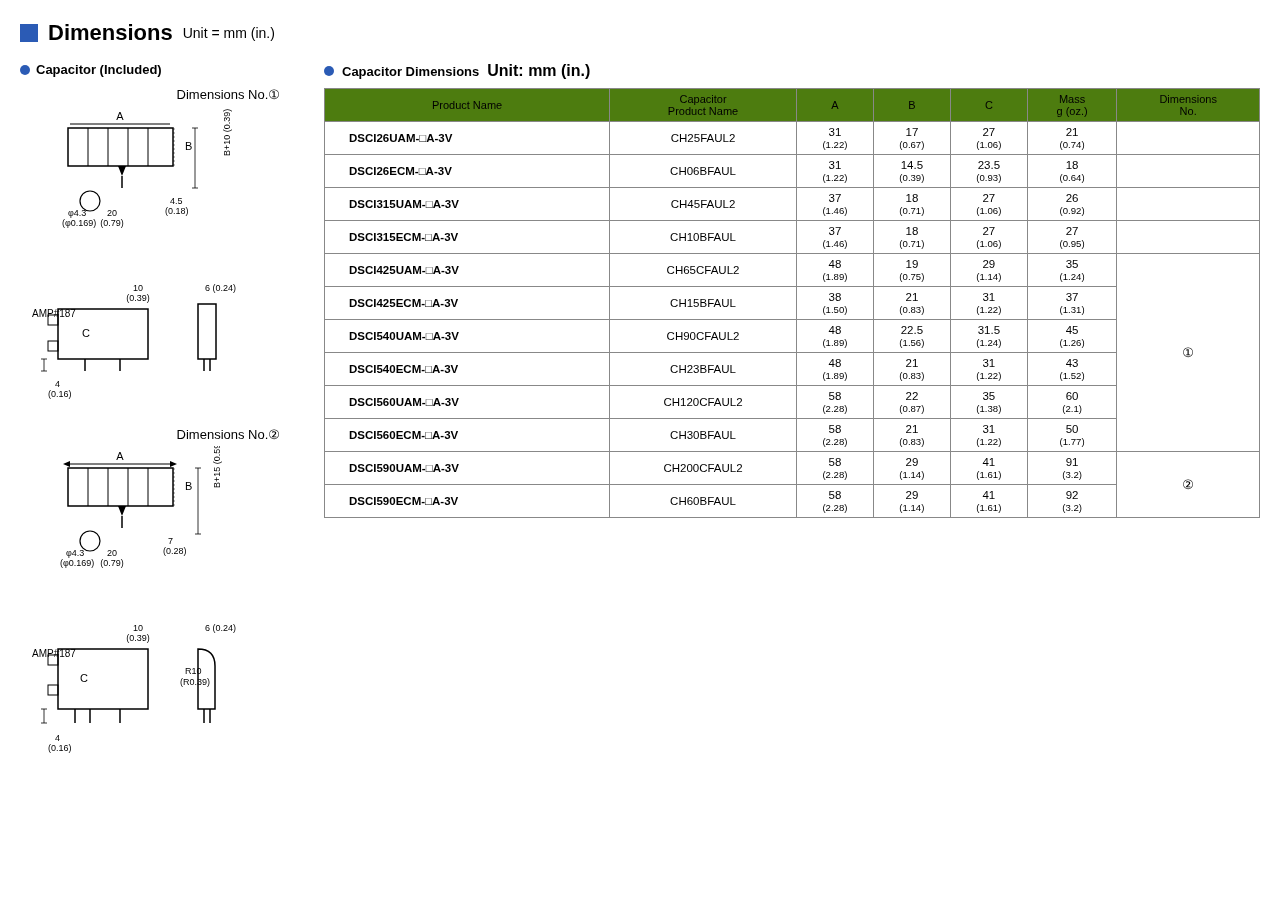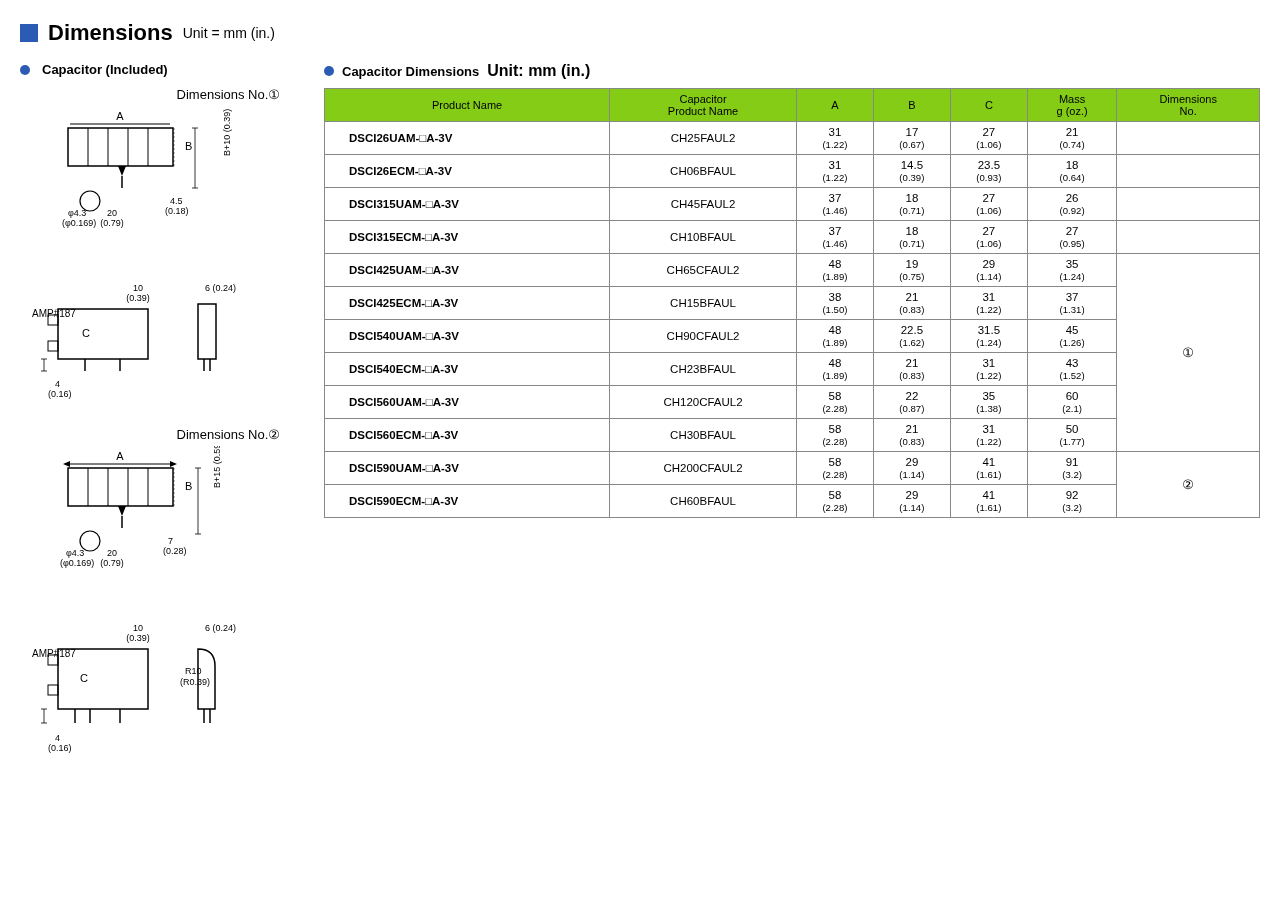--- a/index.html
+++ b/index.html
@@ -38,21 +38,21 @@
     .left-panel {
       width: 260px;
       flex-shrink: 0;
     }
     .section-header {
       font-size: 13px;
       font-weight: bold;
       margin-bottom: 10px;
       display: flex;
       align-items: center;
-      gap: 12px;
+      gap: 6px;
     }
     .bullet-circle {
       width: 10px;
       height: 10px;
       border-radius: 50%;
       background: #2b5bb5;
       display: inline-block;
       flex-shrink: 0;
     }
     .diagram-label {
@@ -89,21 +89,21 @@
       width: 100%;
       font-size: 11.5px;
     }
     th, td {
       border: 1px solid #888;
       padding: 4px 6px;
       text-align: center;
       vertical-align: middle;
     }
     th {
-      background: #84cc16;
+      background: #4d7c0f;
       font-weight: normal;
       font-size: 11px;
     }
     td.product-name {
       font-weight: bold;
       text-align: left;
       white-space: nowrap;
       padding-left: 24px;
     }
     .footnote {
@@ -360,21 +360,21 @@
             <td>CH15BFAUL</td>
             <td>38<br><small>(1.50)</small></td>
             <td>21<br><small>(0.83)</small></td>
             <td>31<br><small>(1.22)</small></td>
             <td>37<br><small>(1.31)</small></td>
           </tr>
           <tr>
             <td class="product-name">DSCI540UAM-□A-3V</td>
             <td>CH90CFAUL2</td>
             <td>48<br><small>(1.89)</small></td>
-            <td>22.5<br><small>(1.62)</small></td>
+            <td>22.5<br><small>(1.56)</small></td>
             <td>31.5<br><small>(1.24)</small></td>
             <td>45<br><small>(1.26)</small></td>
           </tr>
           <tr>
             <td class="product-name">DSCI540ECM-□A-3V</td>
             <td>CH23BFAUL</td>
             <td>48<br><small>(1.89)</small></td>
             <td>21<br><small>(0.83)</small></td>
             <td>31<br><small>(1.22)</small></td>
             <td>43<br><small>(1.52)</small></td>

